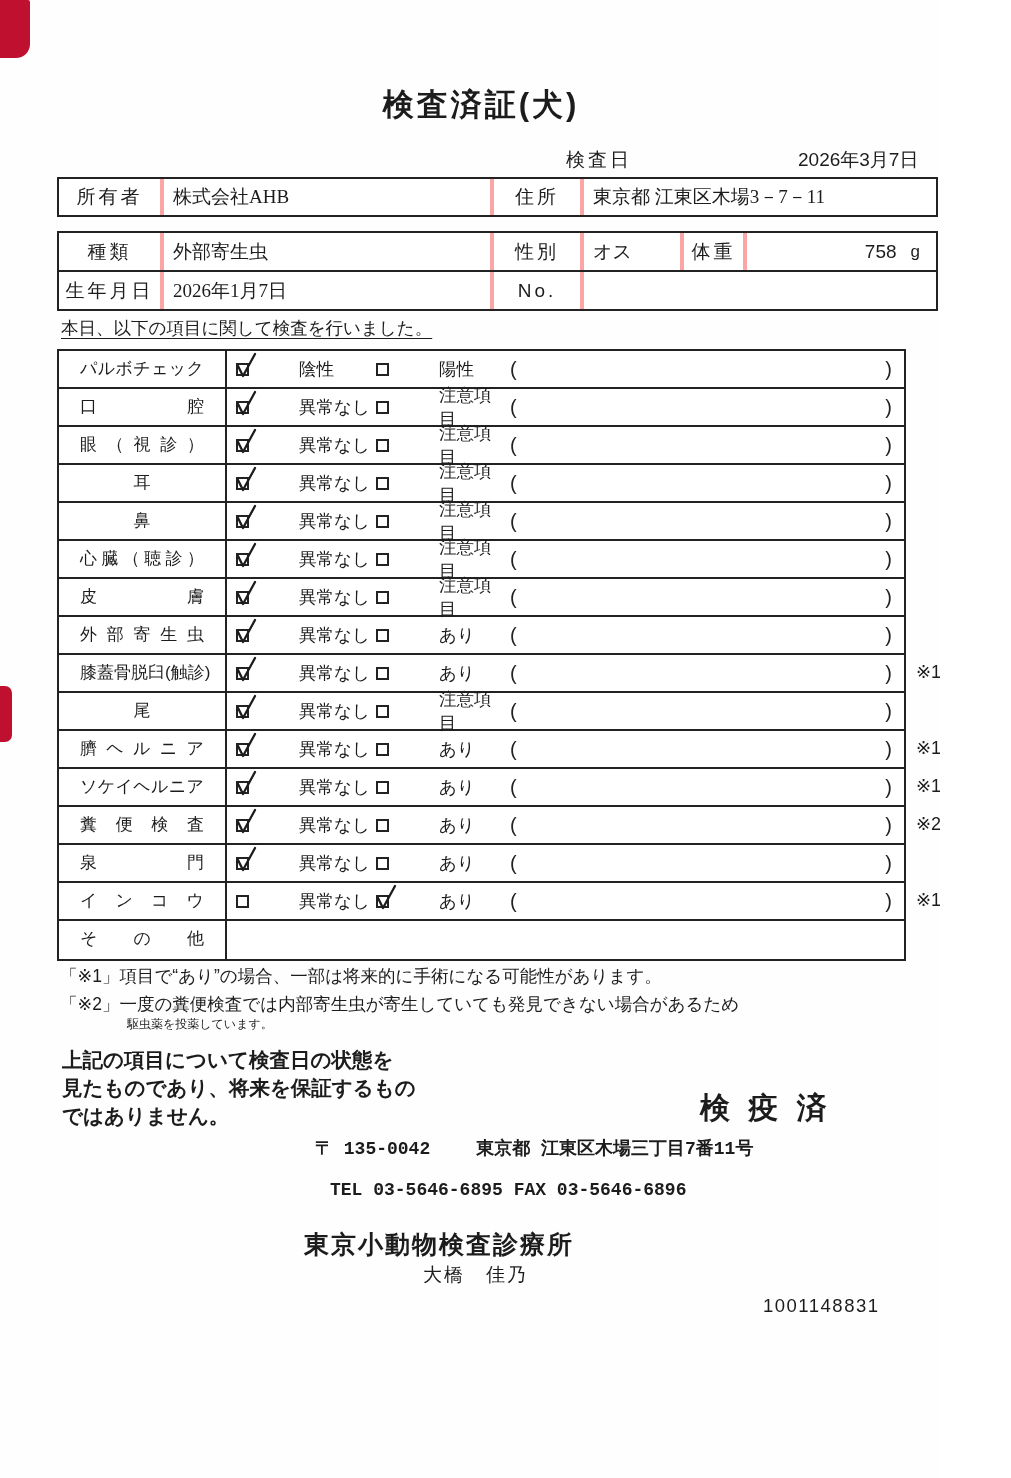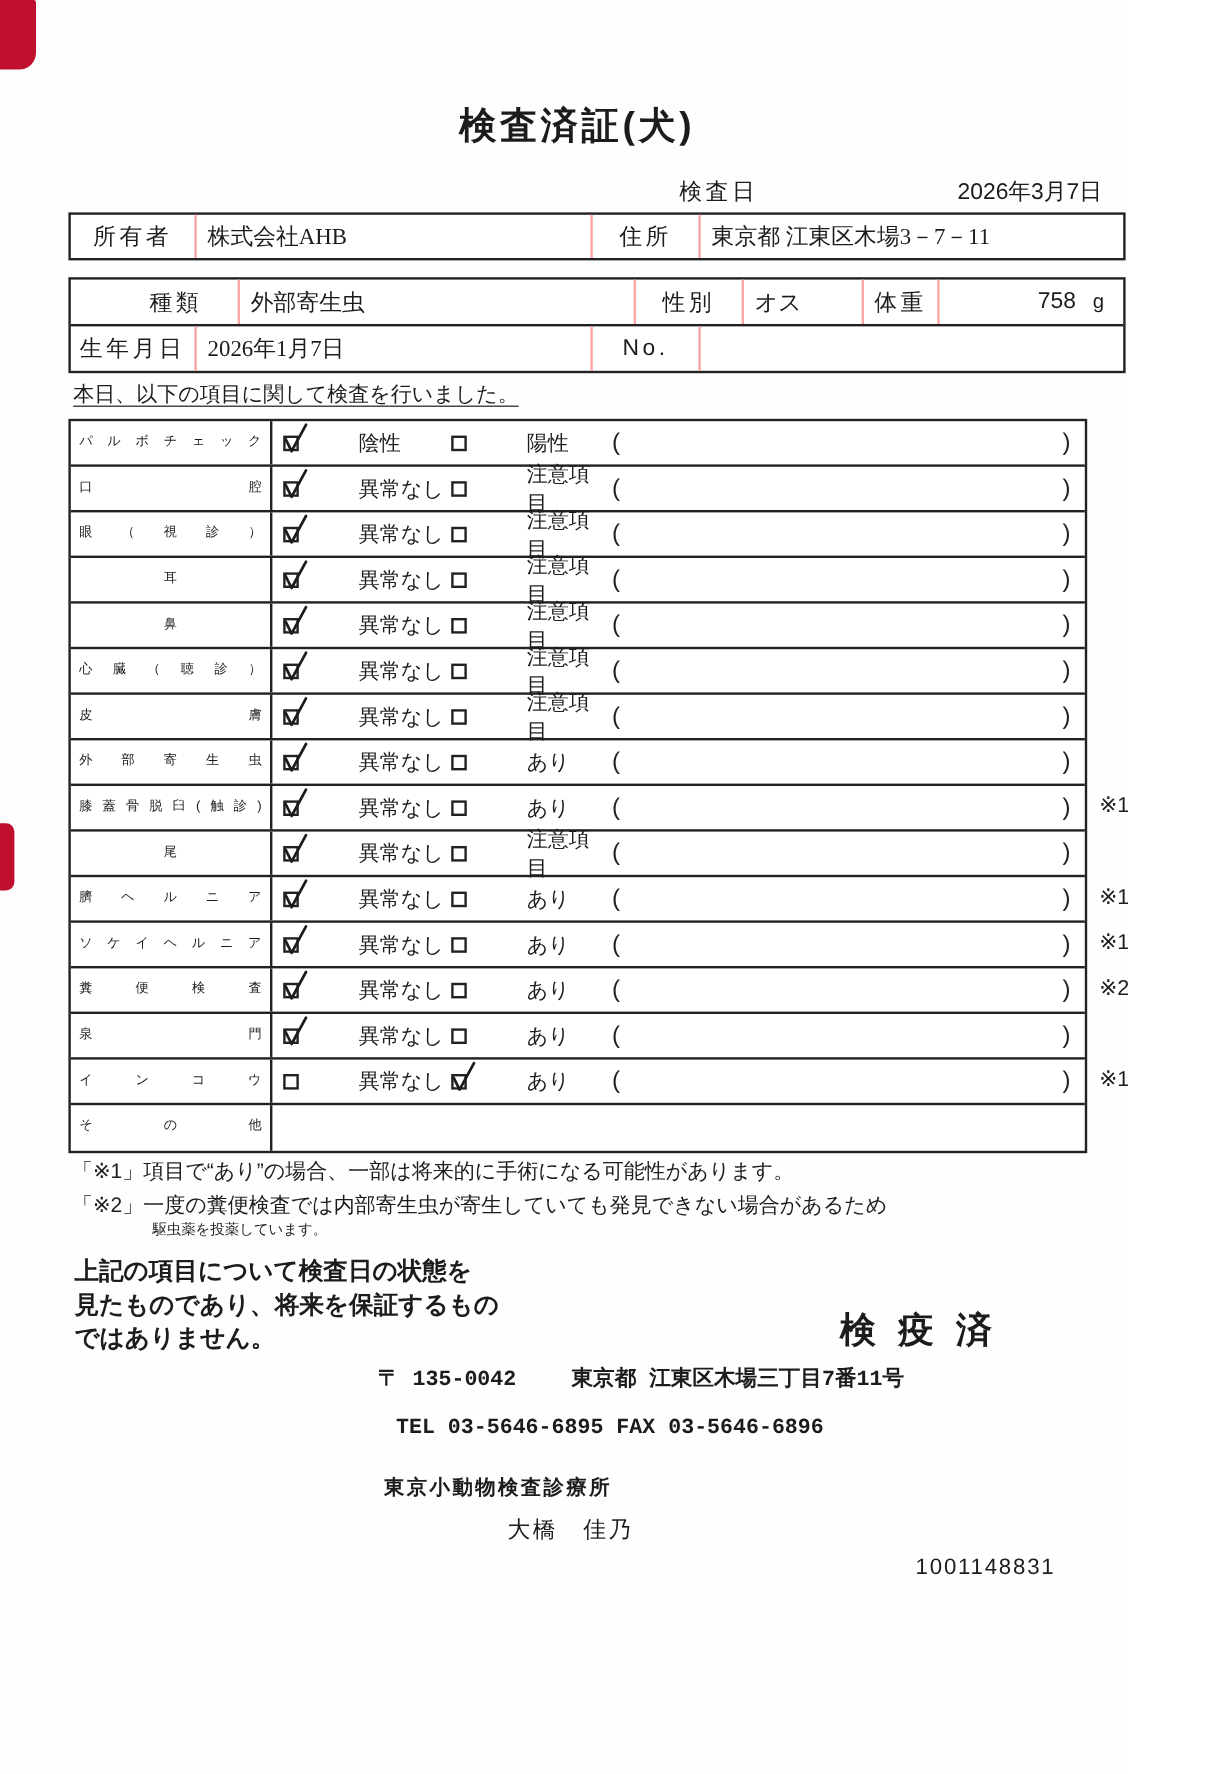--- a/index.html
+++ b/index.html
@@ -20,37 +20,37 @@
 
   .title { left:57px; top:84px; width:848px; text-align:center; font-size:31px; font-weight:600; letter-spacing:3px; }
 
   .date-label { left:566px; top:147px; font-size:19px; letter-spacing:3px; }
   .date-value { left:798px; top:147px; font-size:19px; }
 
   .tbl { border:2.5px solid #222; background:#fff; }
   .cell { display:flex; align-items:center; font-size:19px; }
   .cell.lab { justify-content:center; letter-spacing:3px; }
   .cell.val { padding-left:9px;font-family:Liberation Serif, serif; }
-  .bR { border-right:2px solid #fca5a5; }
+  .bR { border-right:4px solid #fca5a5; }
   .w105{width:105px;} .w330{width:330px;} .w90{width:90px;} .w100{width:100px;} .w63{width:63px;} .wfill{flex:1;}
 
   .owner-table { left:57px; top:177px; width:881px; height:40px; display:flex; }
   .pet-table   { left:57px; top:231px; width:881px; height:80px; display:flex; flex-direction:column; }
   .pt-row { flex:1; display:flex; }
-  .pt-row.first { border-bottom:2px solid #222;padding-left:36px; }
+  .pt-row.first { border-bottom:2px solid #222; }
   .weight-cell { justify-content:flex-end; padding-right:16px; gap:14px; }
   .weight-unit { font-size:17px; }
 
   .intro { left:61px; top:316px; font-size:17.5px; text-decoration:underline; text-underline-offset:4px; }
 
   
   .checklist { left:57px; top:349px; width:849px; border:2.5px solid #222; background:#fff; }
   .chk-row { height:38px; display:flex; align-items:center; position:relative; border-bottom:2px solid #222; }
   .chk-row:last-child { border-bottom:none; }
-  .c-item { width:168px; align-self:stretch; border-right:2px solid #222; font-size:11px; padding:0 7px; line-height:35px; overflow:hidden; white-space:nowrap; }
+  .c-item { width:168px; align-self:stretch; border-right:2px solid #222; font-size:17px; padding:0 21px; line-height:35px; overflow:hidden; white-space:nowrap; }
   .spread { text-align:justify; text-align-last:justify; }
   .centered { text-align:center; }
   .c-opt { display:flex; align-items:center; font-size:17.5px;gap:48px; }
   .c-opt.o1 { margin-left:9px; width:140px; }
   .c-opt.o2 { width:132px; }
   .cb { width:13px; height:13px; border:2px solid #222; margin-right:2px; position:relative; flex:none; background:#fff; }
   .tick { display:none; position:absolute; left:-4px; top:-13px; width:25px; height:27px; }
   .cb[data-checked="true"] .tick { display:block; }
   .tick path { fill:none; stroke:#1c1c1c; stroke-width:2.3; stroke-linecap:round; stroke-linejoin:round; }
   .c-paren { flex:1; display:flex; justify-content:space-between; font-size:20px; padding:0 12px 0 2px; color:#222; }
@@ -60,21 +60,21 @@
   .note-line2 { left:60px;  top:992px;  font-size:17.5px; font-weight:500; }
   .note-line3 { left:127px; top:1016px; font-size:12px; font-weight:500; }
 
   .disclaimer { left:62px; top:1046px; font-size:20.5px; font-weight:700; line-height:28px; }
 
   .stamp { left:700px; top:1088px; font-size:30px; font-weight:600; letter-spacing:5px; }
 
   .postal-row { left:315px; top:1136px; display:flex; gap:46px; font-family:"Liberation Mono","DejaVu Sans Mono",monospace; font-size:18px; font-weight:600; }
   .tel-line { left:330px; top:1180px; font-family:"Liberation Mono","DejaVu Sans Mono",monospace; font-size:18px; font-weight:600; }
 
-  .clinic { left:320px; top:1228px; font-size:17px; font-weight:600; letter-spacing:2px;text-align:right; }
+  .clinic { left:304px; top:1228px; font-size:25px; font-weight:600; letter-spacing:2px;text-align:right; }
   .vet    { left:423px; top:1262px; font-size:19px; letter-spacing:2px; }
   .serial { left:763px; top:1295px; font-size:18.5px; letter-spacing:1.5px; }
 </style>
 </head>
 <body>
 
 <div class="page">
 
   <div class="abs mark-top" style="background:#bf1030;"></div>
   <div class="abs mark-left" style="background:#bf1030;"></div>

